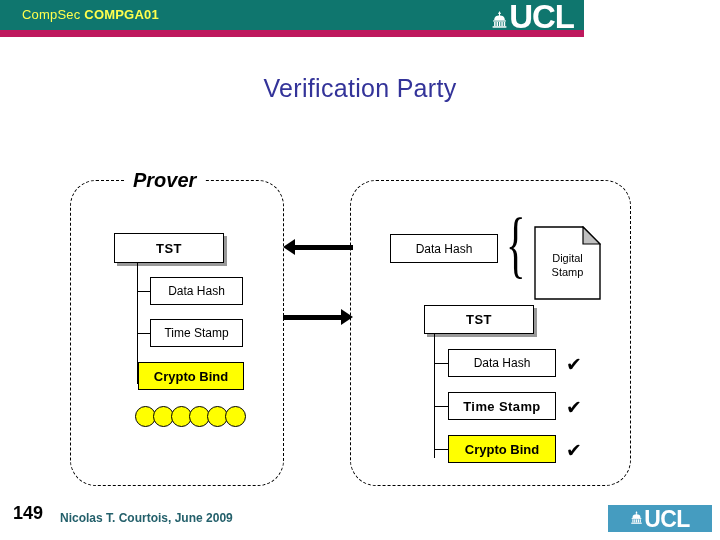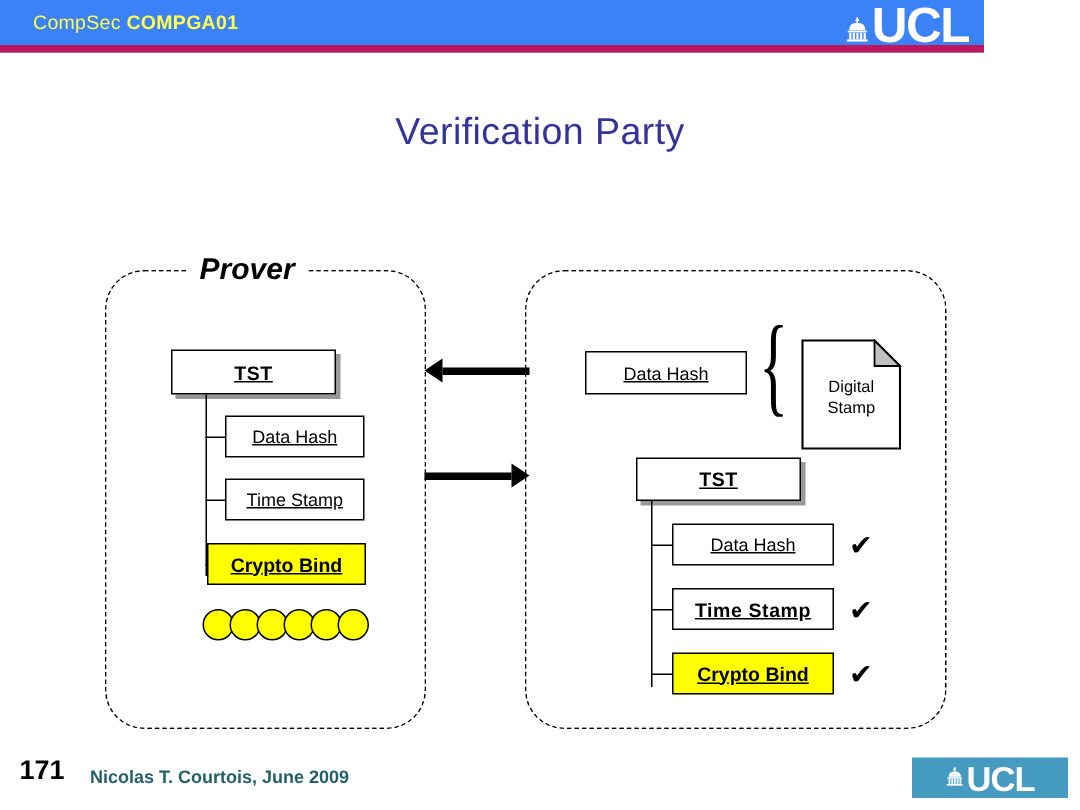--- a/index.html
+++ b/index.html
@@ -19,24 +19,24 @@
     left: 0; top: 0;
     width: 720px;
     height: 540px;
     background: #ffffff;
   }
 
   
   .header-bar {
     position: absolute;
     left: 0; top: 0;
-    width: 656px;
+    width: 584px;
     height: 30px;
-    background: #3b82f6;
-    border-bottom: 5px solid #be185d;
+    background: #0f766e;
+    border-bottom: 7px solid #be185d;
   }
   .header-course {
     position: absolute;
     left: 22px;
     top: 7px;
     font-size: 13px;
     color: #ffff4d;
     letter-spacing: .2px;
     white-space: nowrap;
   }
@@ -105,21 +105,20 @@
     position: absolute;
     box-sizing: border-box;
     border: 1px solid #000000;
     background: #ffffff;
     color: #000000;
     display: flex;
     align-items: center;
     justify-content: center;
     font-size: 12px;
     white-space: nowrap;
-    text-decoration: underline;
   }
   .node.shadow { box-shadow: 3px 3px 0 #999999; }
   .node.bold   { font-weight: bold; font-size: 13px; letter-spacing: .4px; }
   .node.yellow { background: #ffff00; font-weight: bold; font-size: 13px; }
 
   
   .tline {
     position: absolute;
     background: #000000;
   }
@@ -310,21 +309,21 @@
 
   <div class="node" style="left:448px; top:349px; width:108px; height:28px;">Data Hash</div>
   <div class="check" style="left:566px; top:355px;">✔</div>
 
   <div class="node bold" style="left:448px; top:392px; width:108px; height:28px;">Time Stamp</div>
   <div class="check" style="left:566px; top:398px;">✔</div>
 
   <div class="node yellow" style="left:448px; top:435px; width:108px; height:28px;">Crypto Bind</div>
   <div class="check" style="left:566px; top:441px;">✔</div>
 
-  <div class="page-num">171</div>
+  <div class="page-num">149</div>
   <div class="footer-credit">Nicolas T. Courtois, June 2009</div>
   <div class="ucl-logo-bottom">
     <svg class="ucl-dome" width="13" height="13" viewBox="0 0 17 17">
       <polygon points="8.5,0 10,3 7,3" fill="#ffffff"></polygon>
       <rect x="8" y="2.5" width="1" height="3" fill="#ffffff"></rect>
       <path d="M3.2 9 C3.2 5.6 5.2 4.4 8.5 4.4 C11.8 4.4 13.8 5.6 13.8 9 Z" fill="#ffffff"></path>
       <rect x="2.2" y="9.3" width="12.6" height="1.3" fill="#ffffff"></rect>
       <rect x="3.1" y="10.9" width="1.5" height="4.2" fill="#ffffff"></rect>
       <rect x="5.5" y="10.9" width="1.5" height="4.2" fill="#ffffff"></rect>
       <rect x="7.9" y="10.9" width="1.5" height="4.2" fill="#ffffff"></rect>

